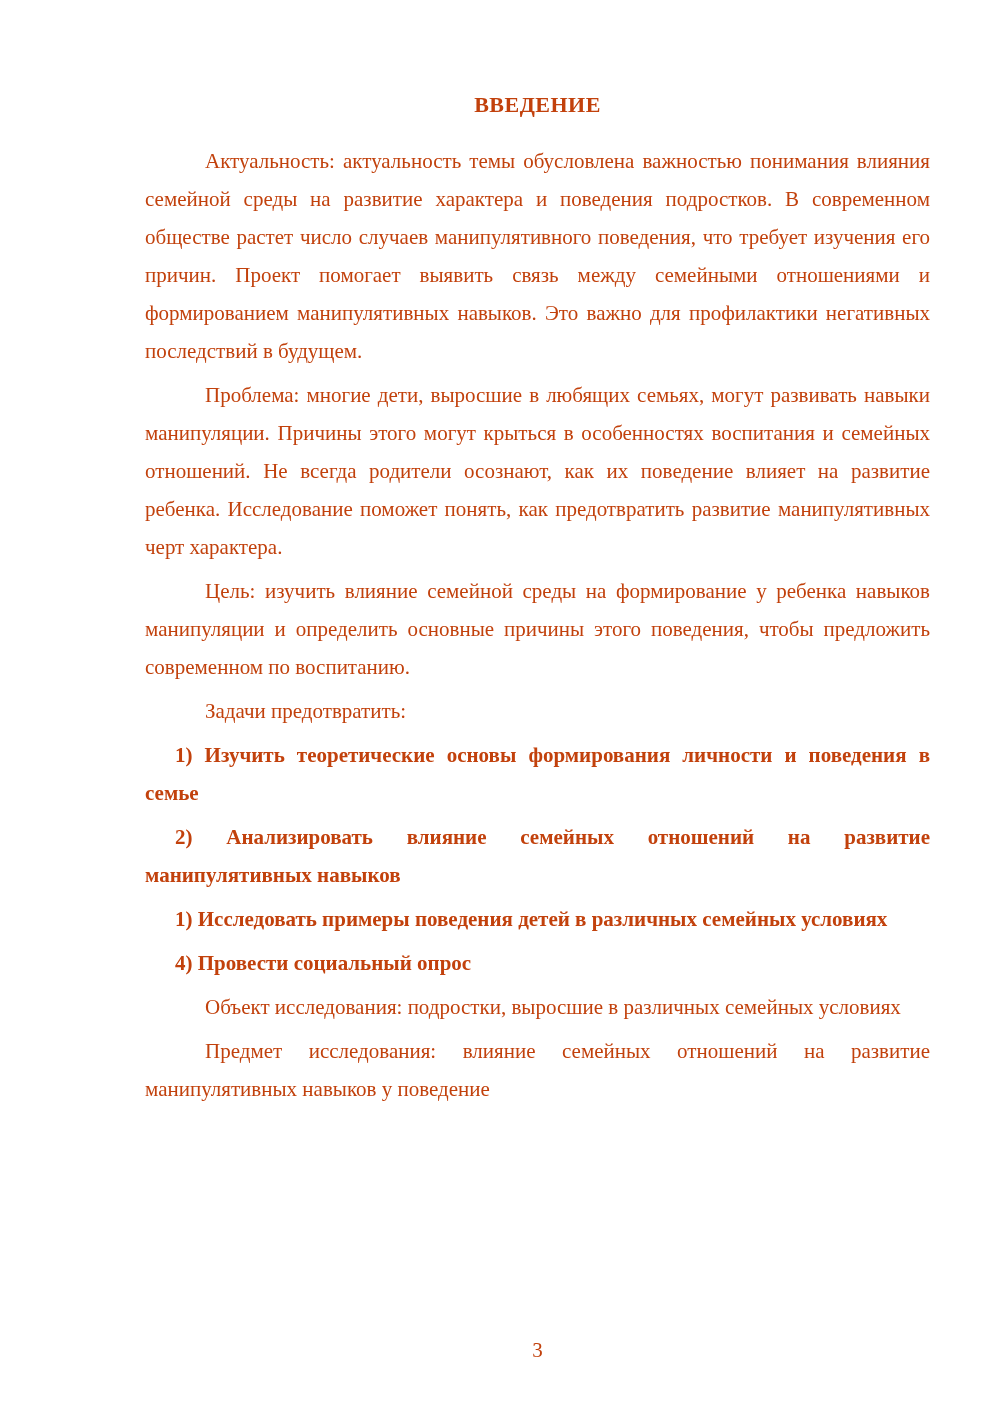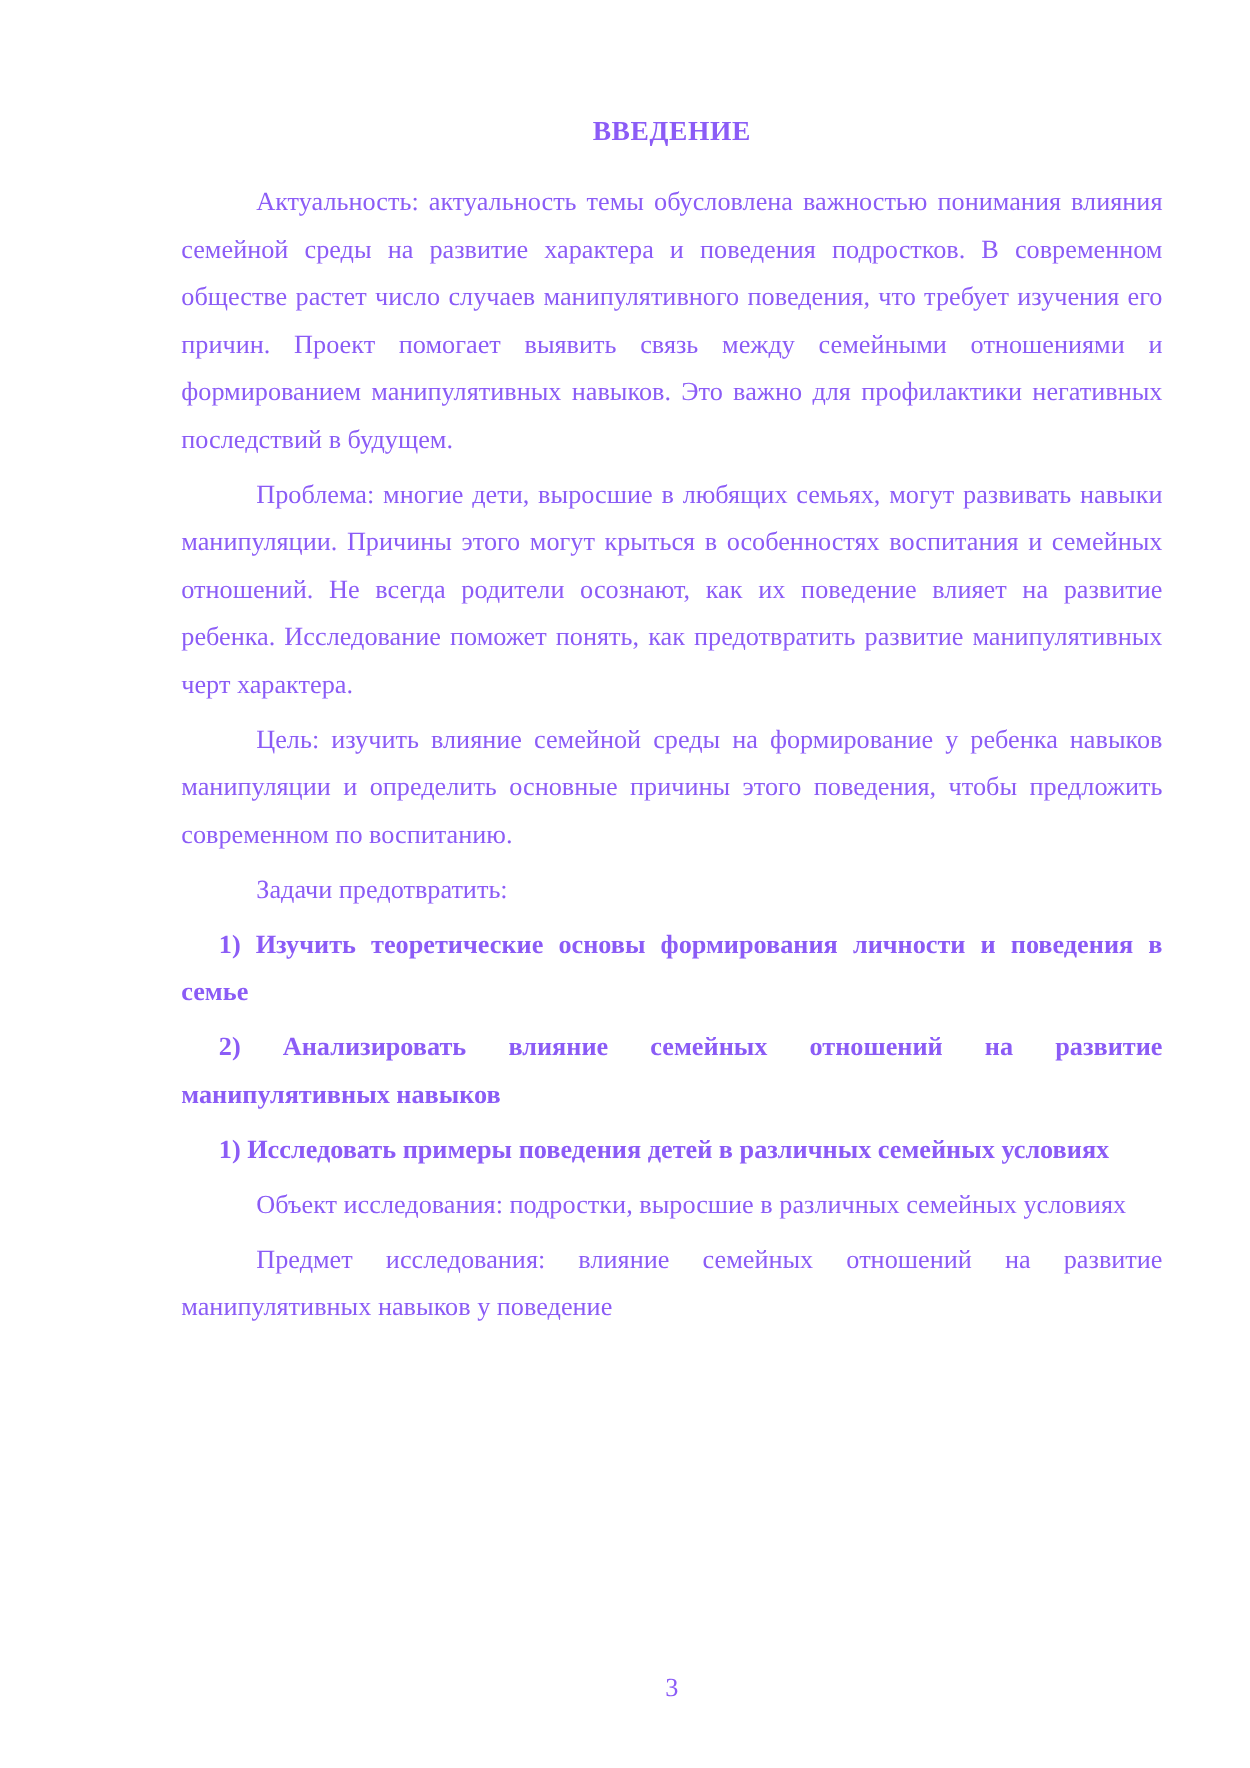--- a/index.html
+++ b/index.html
@@ -8,21 +8,21 @@
     background: #ffffff;
   }
   .page {
     position: relative;
     width: 1000px;
     height: 1414px;
     background: #ffffff;
     box-sizing: border-box;
     padding: 90px 70px 14px 145px;
     font-family: "Liberation Serif", "DejaVu Serif", serif;
-    color: #8b5cf6;
+    color: #c2410c;
     font-size: 21px;
   }
   .doc-title {
     font-size: 22px;
     font-weight: bold;
     text-align: center;
     margin: 0 0 22px 0;
     line-height: 30px;
     letter-spacing: 0.5px;
   }
@@ -63,20 +63,21 @@
   <p class="para indent">Цель: изучить влияние семейной среды на формирование у ребенка навыков манипуляции и определить основные причины этого поведения, чтобы предложить современном по воспитанию.</p>
 
   <p class="para indent">Задачи предотвратить:</p>
 
   <p class="para task">1)   Изучить теоретические основы формирования личности и поведения в семье</p>
 
   <p class="para task">2)   Анализировать влияние семейных отношений на развитие манипулятивных навыков</p>
 
   <p class="para task">1)  Исследовать примеры поведения детей в различных семейных условиях</p>
 
+  <p class="para task">4) Провести социальный опрос</p>
 
 
   <p class="para indent">Объект исследования: подростки, выросшие в различных семейных условиях</p>
 
   <p class="para indent">Предмет исследования: влияние семейных отношений на развитие манипулятивных навыков у поведение</p>
 
   <div class="page-number">3</div>
 
 </div>
 

